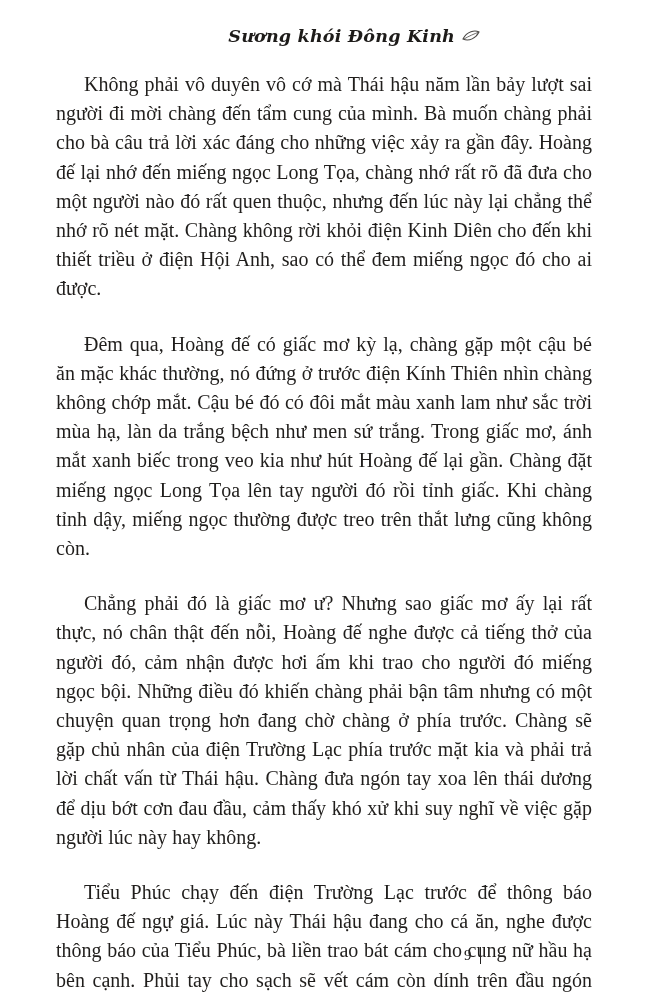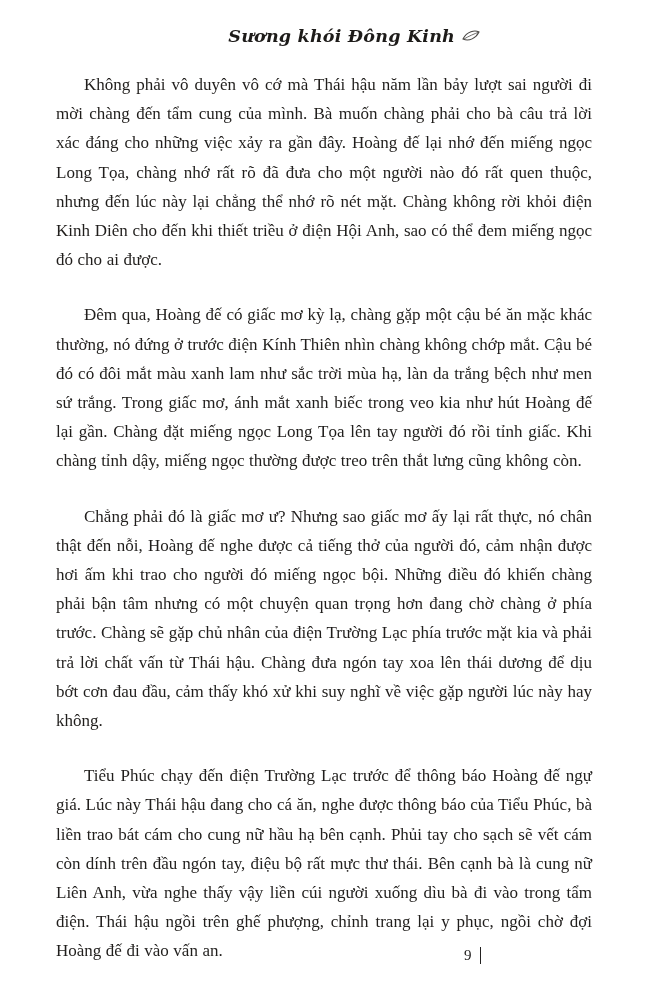--- a/index.html
+++ b/index.html
@@ -51,21 +51,21 @@
 
   .content {
     position: absolute;
     left: 56px;
     top: 70px;
     width: 536px;
   }
   p.para {
     margin: 0 0 0.0px 0;
     padding: 0;
-    font-size: 17px;
+    font-size: 20px;
     line-height: 29.2px;
     text-align: justify;
     text-indent: 28px;
     color: #201e1c;
     word-spacing: 0.3px;
   }
   p.para + p.para {
     margin-top: 26px;
   }
   .footer {

